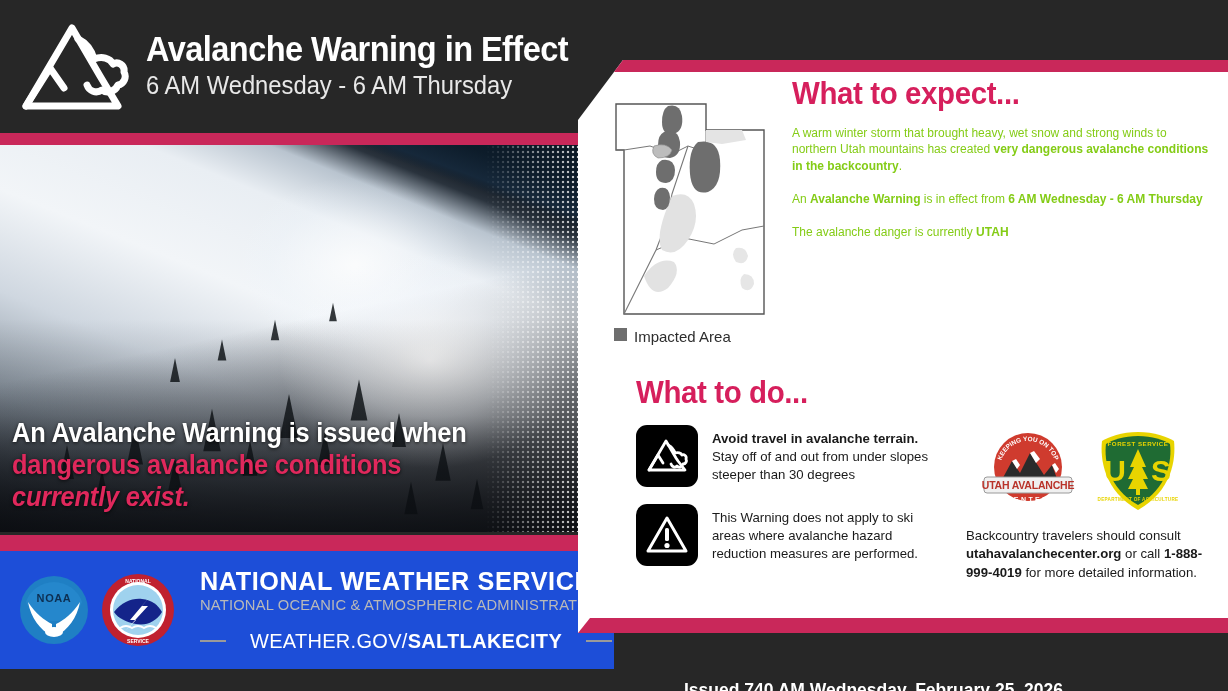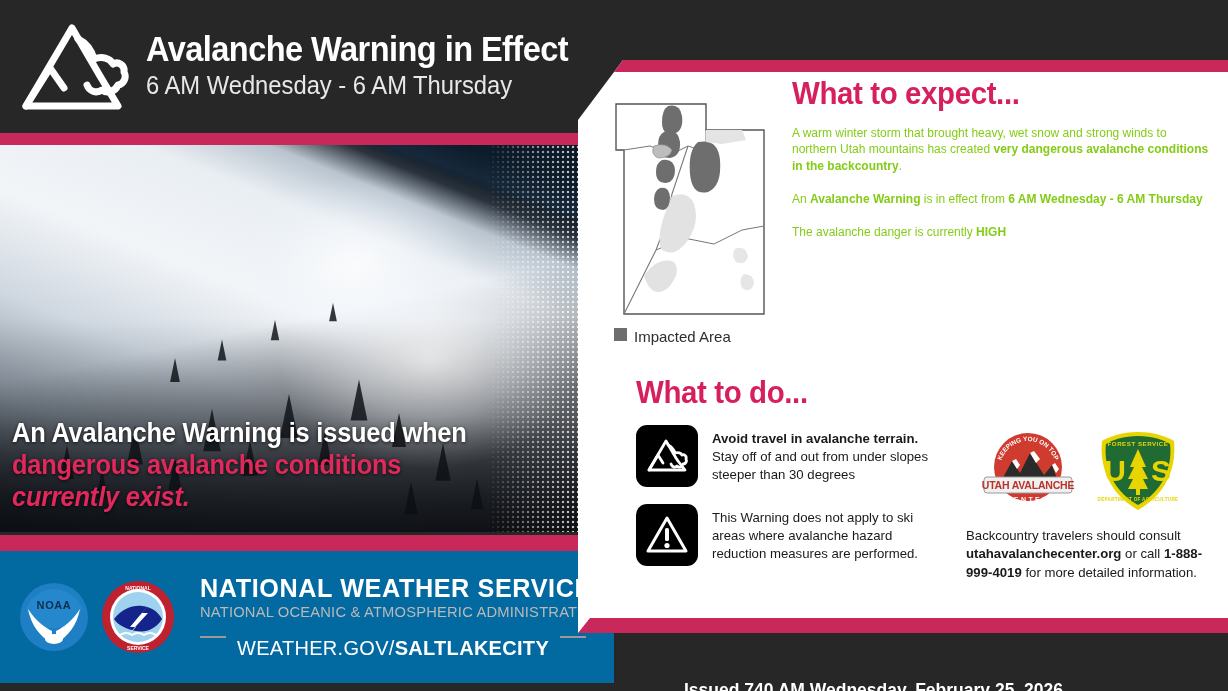--- a/index.html
+++ b/index.html
@@ -171,22 +171,22 @@
     position: absolute;
     left: 0; top: 535px;
     width: 614px; height: 16px;
     background: #c9285a;
   }
 
   
   .nws-footer {
     position: absolute;
     left: 0; top: 551px;
-    width: 614px; height: 132px;
-    background: #0369a1;
+    width: 614px; height: 118px;
+    background: #1d4ed8;
     display: flex;
     align-items: center;
     padding-left: 18px;
     box-sizing: border-box;
     gap: 14px;
   }
   .noaa-logo { width: 72px; height: 72px; flex: 0 0 auto; }
   .nws-logo  { width: 76px; height: 76px; flex: 0 0 auto; margin-left: -4px; }
   .nws-text { margin-left: 10px; display: flex; flex-direction: column; }
   .nws-l1 {
@@ -203,21 +203,22 @@
     color: #b9b9b9;
     font-size: 15.5px;
     letter-spacing: 0.2px;
     line-height: 1.3;
     transform: scaleX(0.95);
     transform-origin: left center;
     white-space: nowrap;
   }
   .nws-l3-wrap {
     display: flex;
-    gap: 11px;
+    align-items: center;
+    gap: 24px;
     margin-top: 14px;
   }
   .nws-dash { width: 26px; height: 2px; background: #9a9a9a; display: inline-block; }
   .nws-l3 {
     color: #ffffff;
     font-size: 20px;
     letter-spacing: 0.3px;
     line-height: 1.2;
     white-space: nowrap;
   }
@@ -473,21 +474,21 @@
           <div class="map-legend">
             <span class="legend-swatch"></span>
             <span class="legend-label">Impacted Area</span>
           </div>
         </div>
 
         <div class="expect-block">
           <div class="h-expect">What to expect...</div>
           <p class="p-expect"><span>A warm winter storm that brought heavy, wet snow and strong winds to northern Utah mountains has created </span><b>very dangerous avalanche conditions in the backcountry</b><span>.</span></p>
           <p class="p-expect"><span>An </span><b>Avalanche Warning</b><span> is in effect from </span><b>6 AM Wednesday - 6 AM Thursday</b></p>
-          <p class="p-expect"><span>The avalanche danger is currently </span><b>HIGH</b></p>
+          <p class="p-expect"><span>The avalanche danger is currently </span><b>UTAH</b></p>
         </div>
       </div>
 
       <div class="todo-wrap">
         <div class="h-todo">What to do...</div>
         <div class="todo-cols">
 
           <div class="todo-left">
 
             <div class="todo-item">

